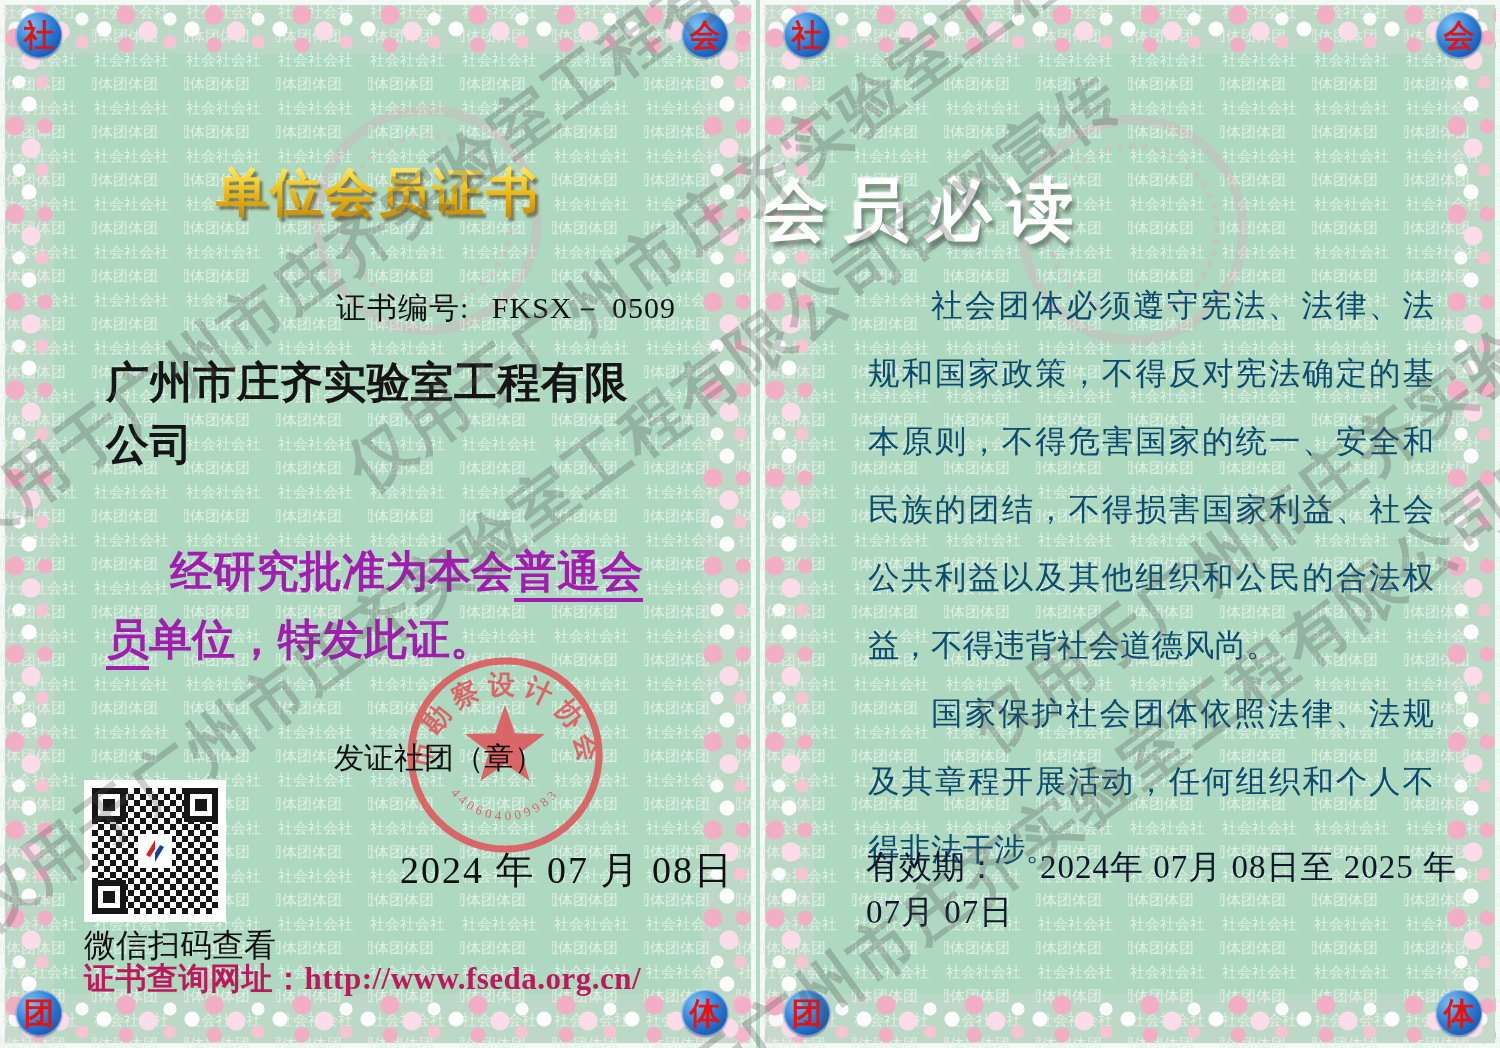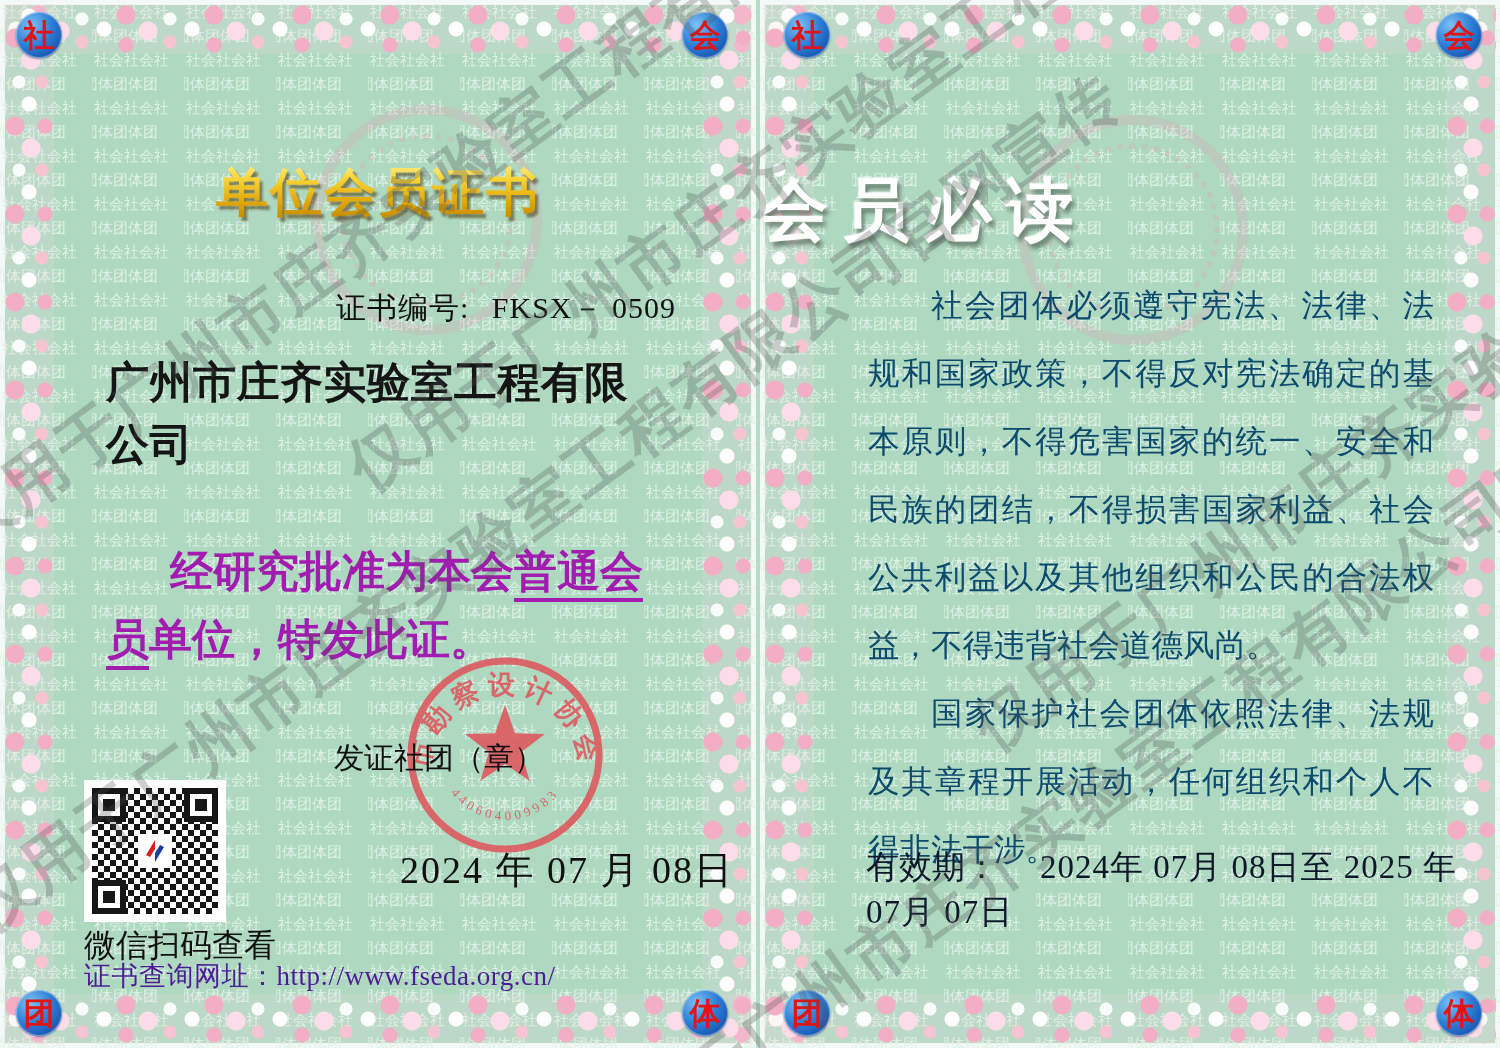--- a/index.html
+++ b/index.html
@@ -80,21 +80,21 @@
   .qr{position:absolute;left:84px;top:780px;width:142px;height:142px;background:#fff;z-index:3;padding:0;}
   .qr-inner{position:absolute;inset:8px;
     background:repeating-conic-gradient(#161616 0% 25%, #ffffff 0% 50%);
     background-size:12px 12px;}
   .qr-finder{position:absolute;width:34px;height:34px;border:6px solid #161616;background:#fff;box-sizing:border-box;}
   .qr-finder::after{content:"";position:absolute;inset:5px;background:#161616;}
   .qr-finder.tl{left:0;top:0}.qr-finder.tr{right:0;top:0}.qr-finder.bl{left:0;bottom:0}
   .qr-logo{position:absolute;left:46px;top:46px;width:34px;height:34px;background:#fff;
     display:flex;align-items:center;justify-content:center;}
   .qr-caption{position:absolute;left:84px;top:924px;z-index:3;font-size:32px;color:#111;}
-  .query-line{position:absolute;left:84px;top:958px;z-index:3;font-size:27px;font-weight:400;color:#4c1d95;letter-spacing:.5px;}
+  .query-line{position:absolute;left:84px;top:958px;z-index:3;font-size:31px;font-weight:700;color:#be185d;letter-spacing:.5px;}
   
   .title-white{
     position:absolute;left:0;right:0;top:165px;z-index:3;
     font-size:68px;font-weight:700;letter-spacing:14px;color:#fefefe;
     text-shadow:3px 5px 4px rgba(105,128,112,.95), -1px -1px 0 rgba(255,255,255,.5);
   }
   .rbody{position:absolute;left:108px;top:272px;width:566px;z-index:3;
     font-size:31.5px;line-height:68px;color:#0c4a6e;text-align:justify;}
   .rbody p{margin:0;text-indent:2em;}
   .validity{position:absolute;left:106px;top:845px;z-index:3;font-size:33px;color:#0f172a;}

